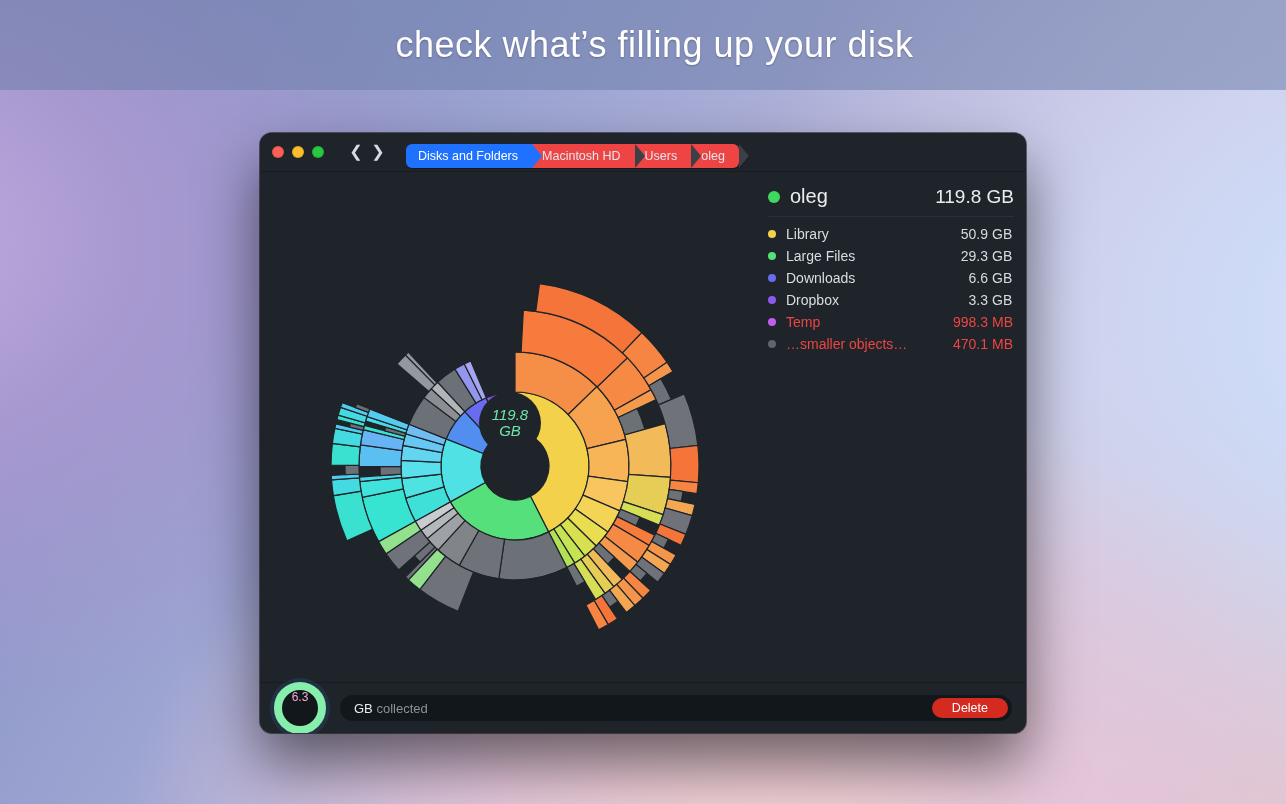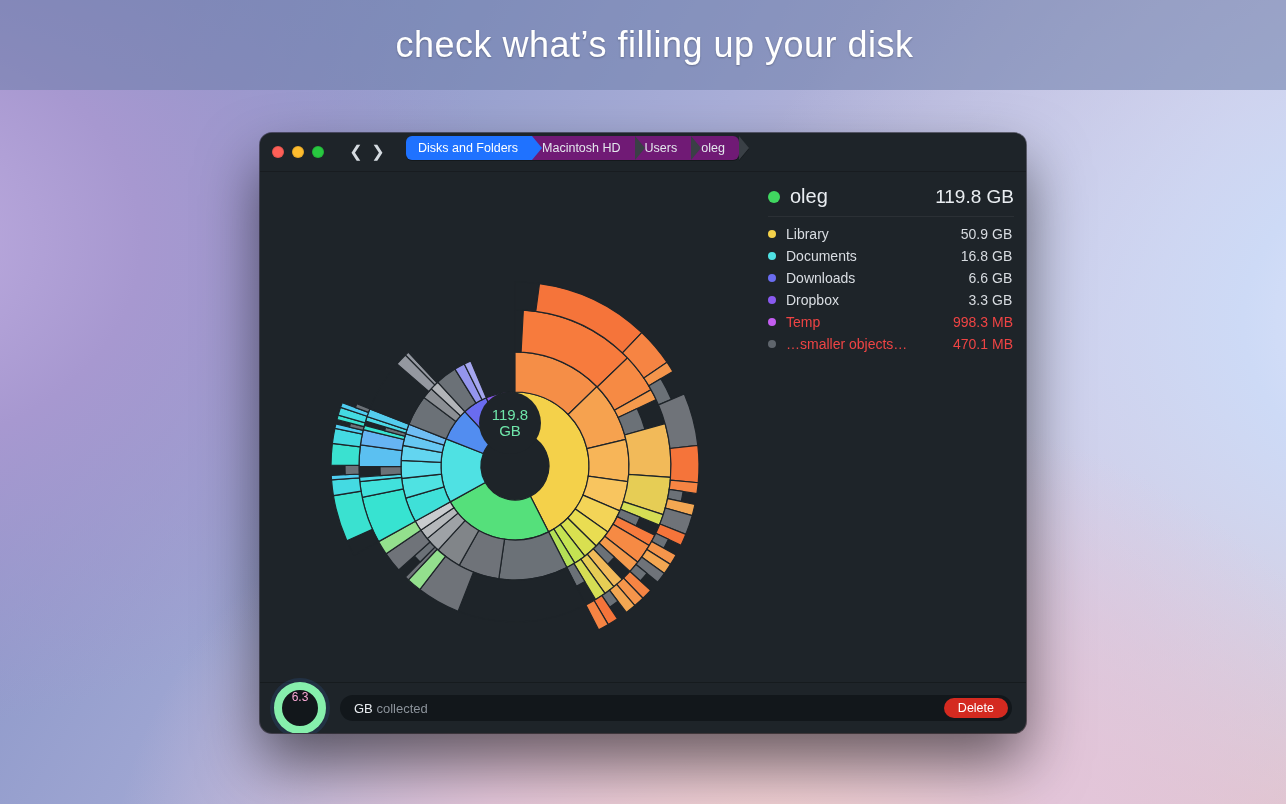--- a/index.html
+++ b/index.html
@@ -77,33 +77,33 @@
     color: #d5dbe0;
     font-size: 16px;
     width: 20px;
     text-align: center;
     cursor: pointer;
     user-select: none;
     line-height: 18px;
   }
   .breadcrumb {
     display: flex;
-    align-items: flex-start;
+    align-items: flex-end;
     margin-left: 10px;
     height: 32px;
     filter: drop-shadow(0 1px 0 rgba(0,0,0,0.3));
   }
   .crumb {
     position: relative;
     font-size: 12.5px;
     color: #e3e7ec;
     line-height: 24px;
     height: 24px;
     padding: 0 14px 0 18px;
-    background: #701a75;
+    background: #ef4444;
     margin-left: -8px;
     cursor: pointer;
     display: flex;
     align-items: center;
   }
   .crumb:first-child { margin-left: 0; border-radius: 6px 0 0 6px; padding-left: 12px;}
   .crumb.active { background: #1f72ff; color: #fff; z-index: 5; }
   .crumb::after {
     content: "";
     position: absolute;
@@ -125,20 +125,21 @@
     bottom: 50px;
   }
   .sunburst-wrap {
     position: absolute;
     left: 0;
     top: 0;
     bottom: 8px;
     width: 500px;
     display: flex;
     justify-content: center;
+    font-style: italic;
   }
   .sunburst {
     position: relative;
     width: 100%;
     height: 100%;
   }
   .center-label {
     position: absolute;
     left: 50%;
     top: 50%;
@@ -238,21 +239,21 @@
     font-size: 13px;
   }
   .collected-bar .label strong { color: #e9edf1; font-weight: 500;}
   .collected-bar .label span.dim { color: #8b929a; margin-top: 32px; }
   .delete-btn {
     background: #d42a20;
     color: #fff;
     font-size: 12.5px;
     height: 20px;
     line-height: 20px;
-    padding: 0 14px;
+    padding: 0 20px;
     border-radius: 10px;
     font-weight: 500;
     cursor: pointer;
     text-align: right;
   }
 </style>
 </head>
 <body>
 
 <div class="wallpaper"></div>
@@ -415,24 +416,24 @@
       <div id="item-list">
           <div class="row">
             <span class="name">
               <span class="dot" style="background: rgb(244, 209, 74);"></span>
               <span>Library</span>
             </span>
             <span class="size">50.9<span class="unit">GB</span></span>
           </div>
           <div class="row">
             <span class="name">
-              <span class="dot" style="background: rgb(79, 225, 227);"></span>
-              <span>Documents</span>
-            </span>
-            <span class="size">16.8<span class="unit">GB</span></span>
+              <span class="dot" style="background: rgb(85, 224, 123);"></span>
+              <span>Large Files</span>
+            </span>
+            <span class="size">29.3<span class="unit">GB</span></span>
           </div>
           <div class="row">
             <span class="name">
               <span class="dot" style="background: rgb(106, 108, 240);"></span>
               <span>Downloads</span>
             </span>
             <span class="size">6.6<span class="unit">GB</span></span>
           </div>
           <div class="row">
             <span class="name">

